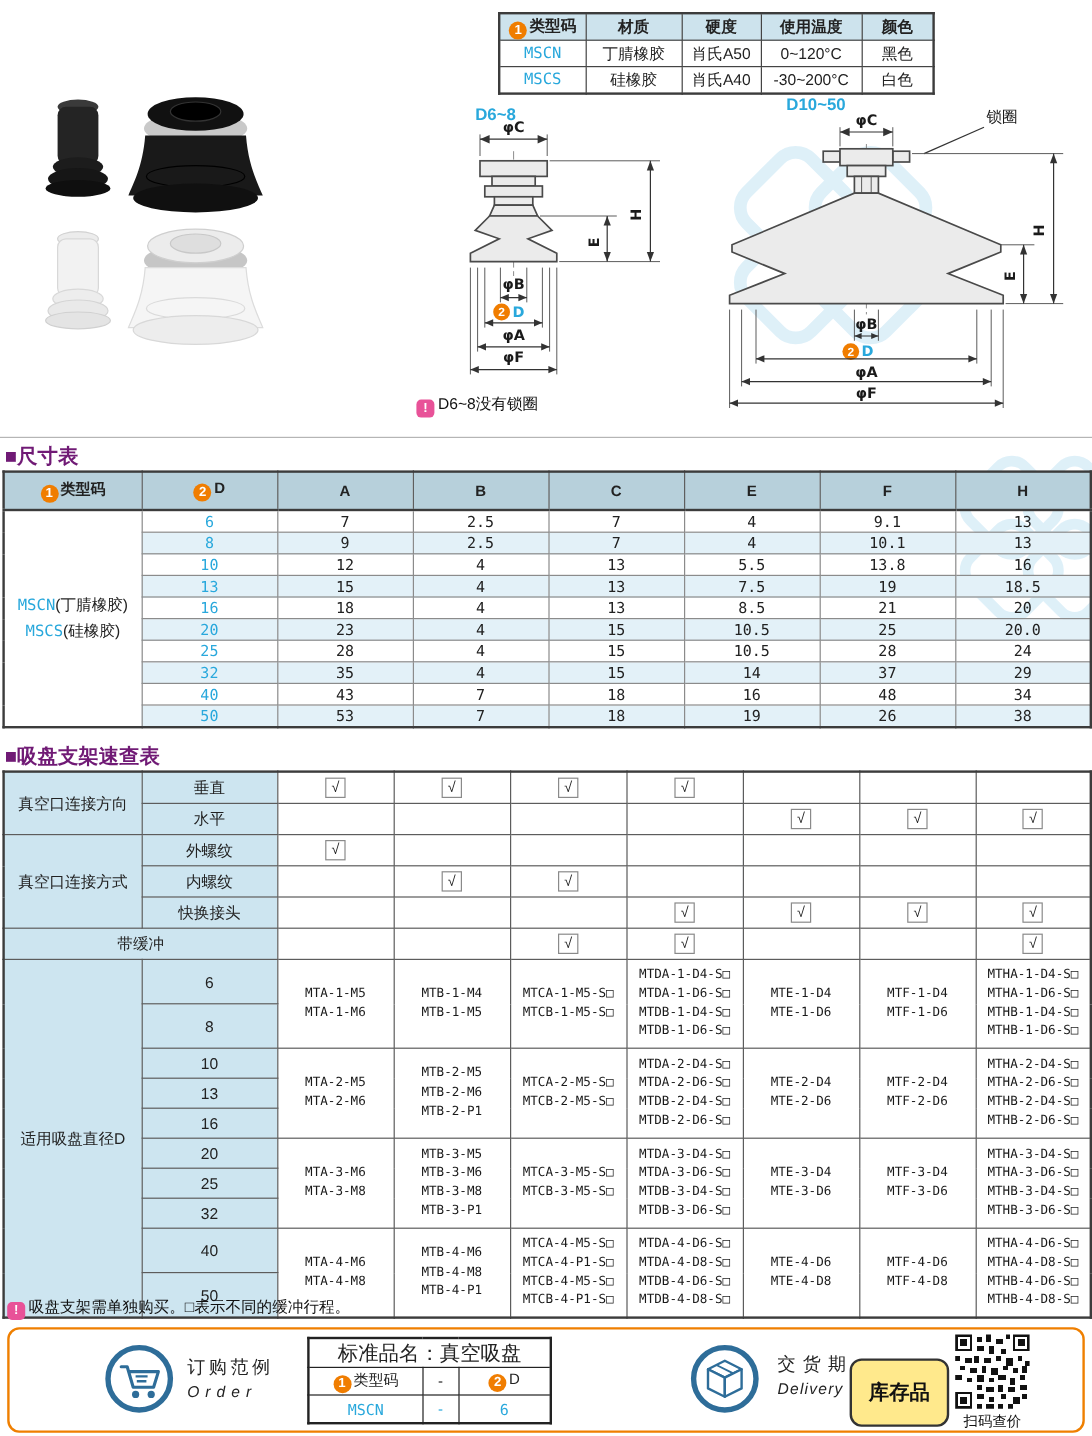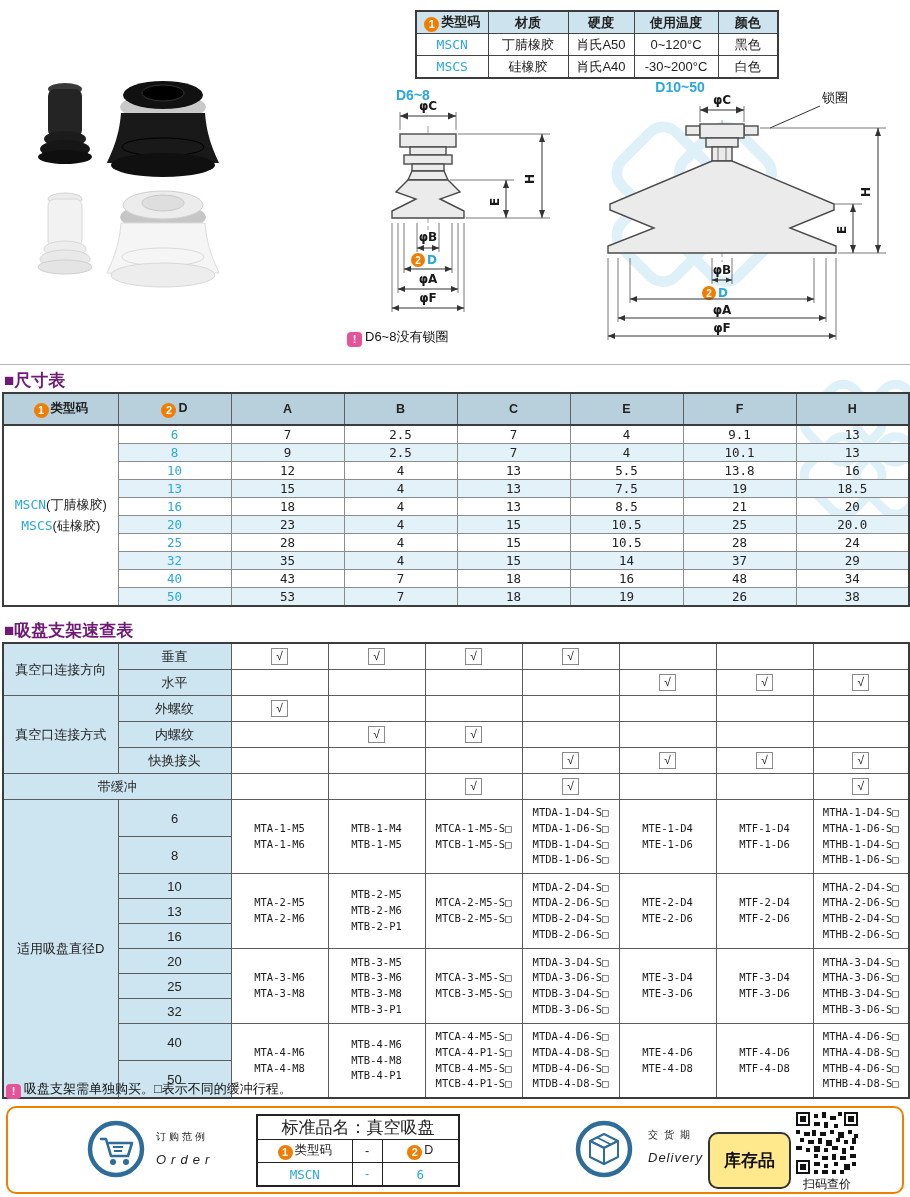--- a/index.html
+++ b/index.html
@@ -71,21 +71,21 @@
   .qt td.pc{font-family:"DejaVu Sans Mono","Liberation Mono",monospace;font-size:10.5px;
             line-height:1.5;white-space:pre-line;color:#1a1a1a;}
   .chk{display:inline-block;min-width:15px;height:15px;line-height:14px;border:1px solid #8a8a8a;
        background:#fff;font-size:12px;text-align:center;color:#222;}
   .chk:empty{border:none;background:transparent;}
 
   
   .footer{position:absolute;left:6px;top:1106px;width:894px;height:84px;
           border:2px solid #ef7f00;border-radius:10px;background:#fff;}
   .f-abs{position:absolute;}
-  .order-cn{font-size:10px;letter-spacing:3px;color:#222;}
+  .order-cn{font-size:15px;letter-spacing:3px;color:#222;}
   .order-en{font-size:13px;letter-spacing:5px;color:#222;font-style:italic;}
   .ot{table-layout:fixed;width:202px;border:2px solid #222;font-size:12.5px;}
   .ot td{border:1px solid #222;text-align:center;height:22px;padding:0;}
   .ot .ot-title{font-weight:normal;font-size:17px;}
   .badge{display:inline-block;border:2px solid #333;border-radius:10px;background:#ffe98c;
          font:bold 17px "Liberation Sans",sans-serif;padding:15px 14px;color:#111;}
   .qr-cap{font-size:12px;text-align:center;width:70px;color:#111;}
 </style>
 </head>
 <body>

